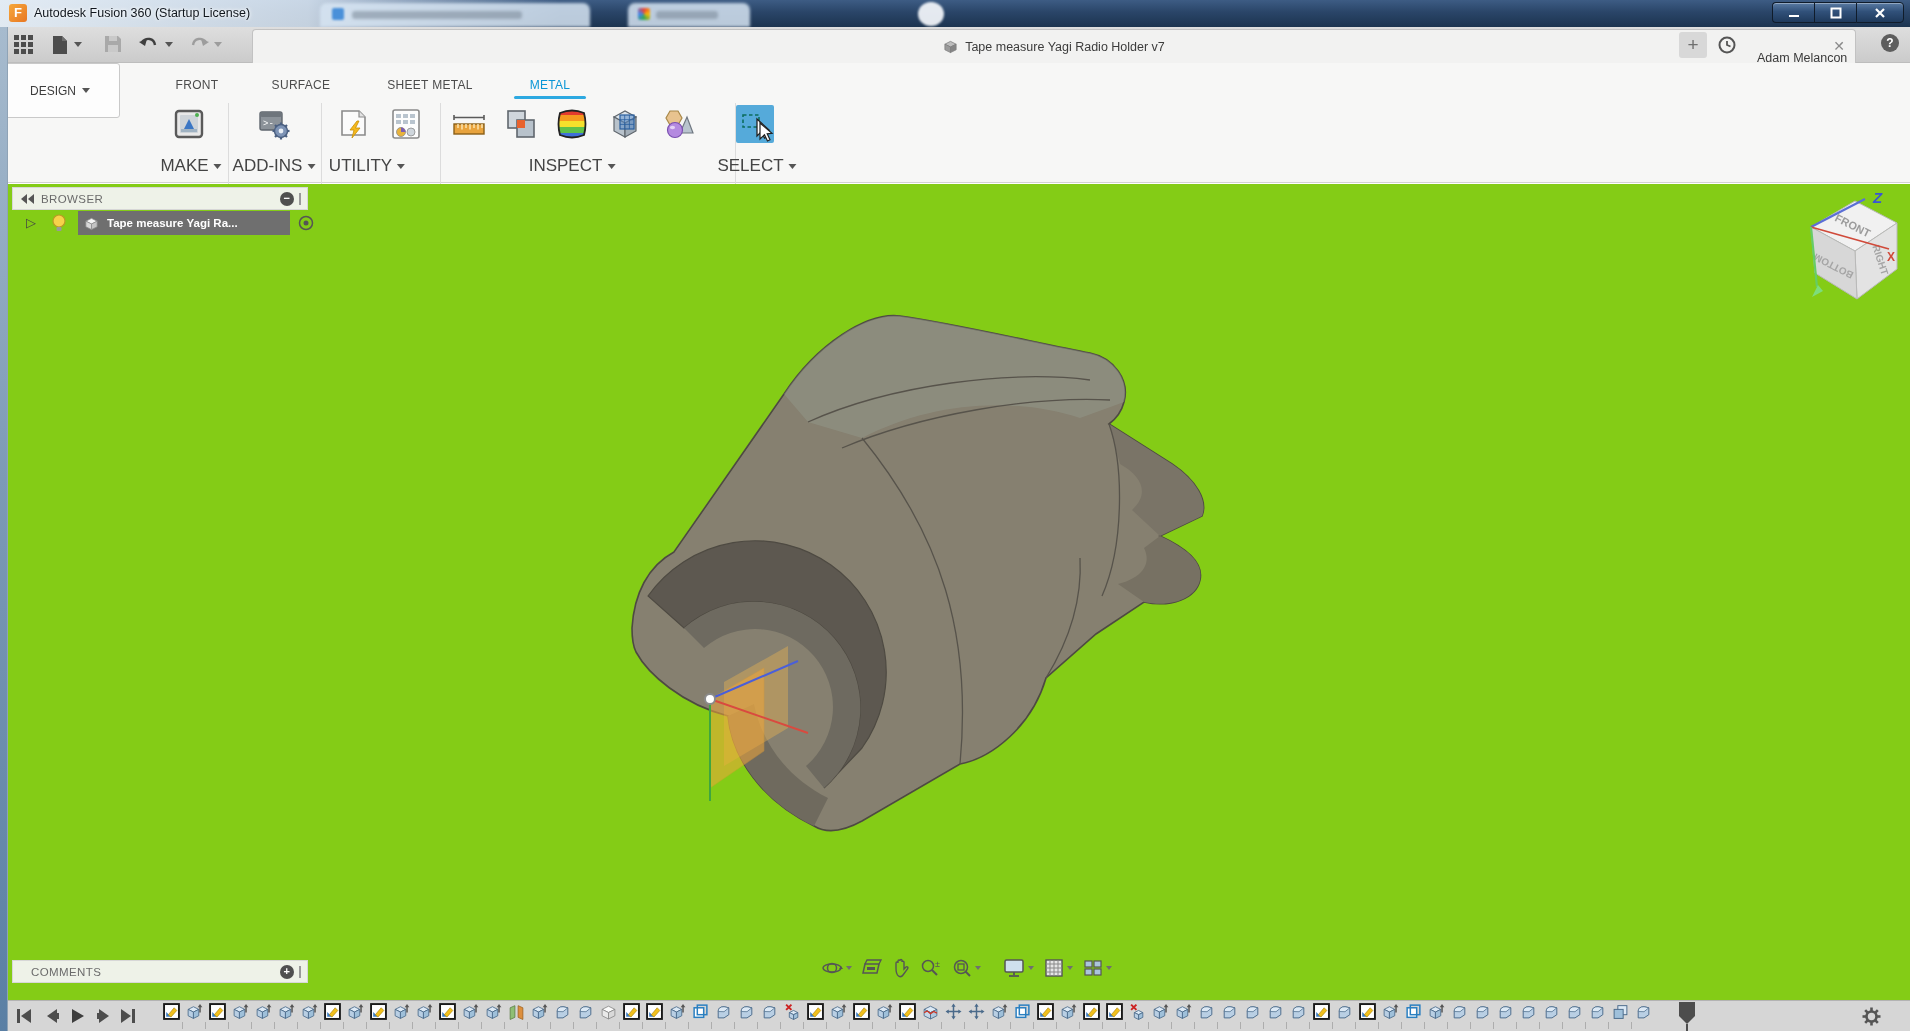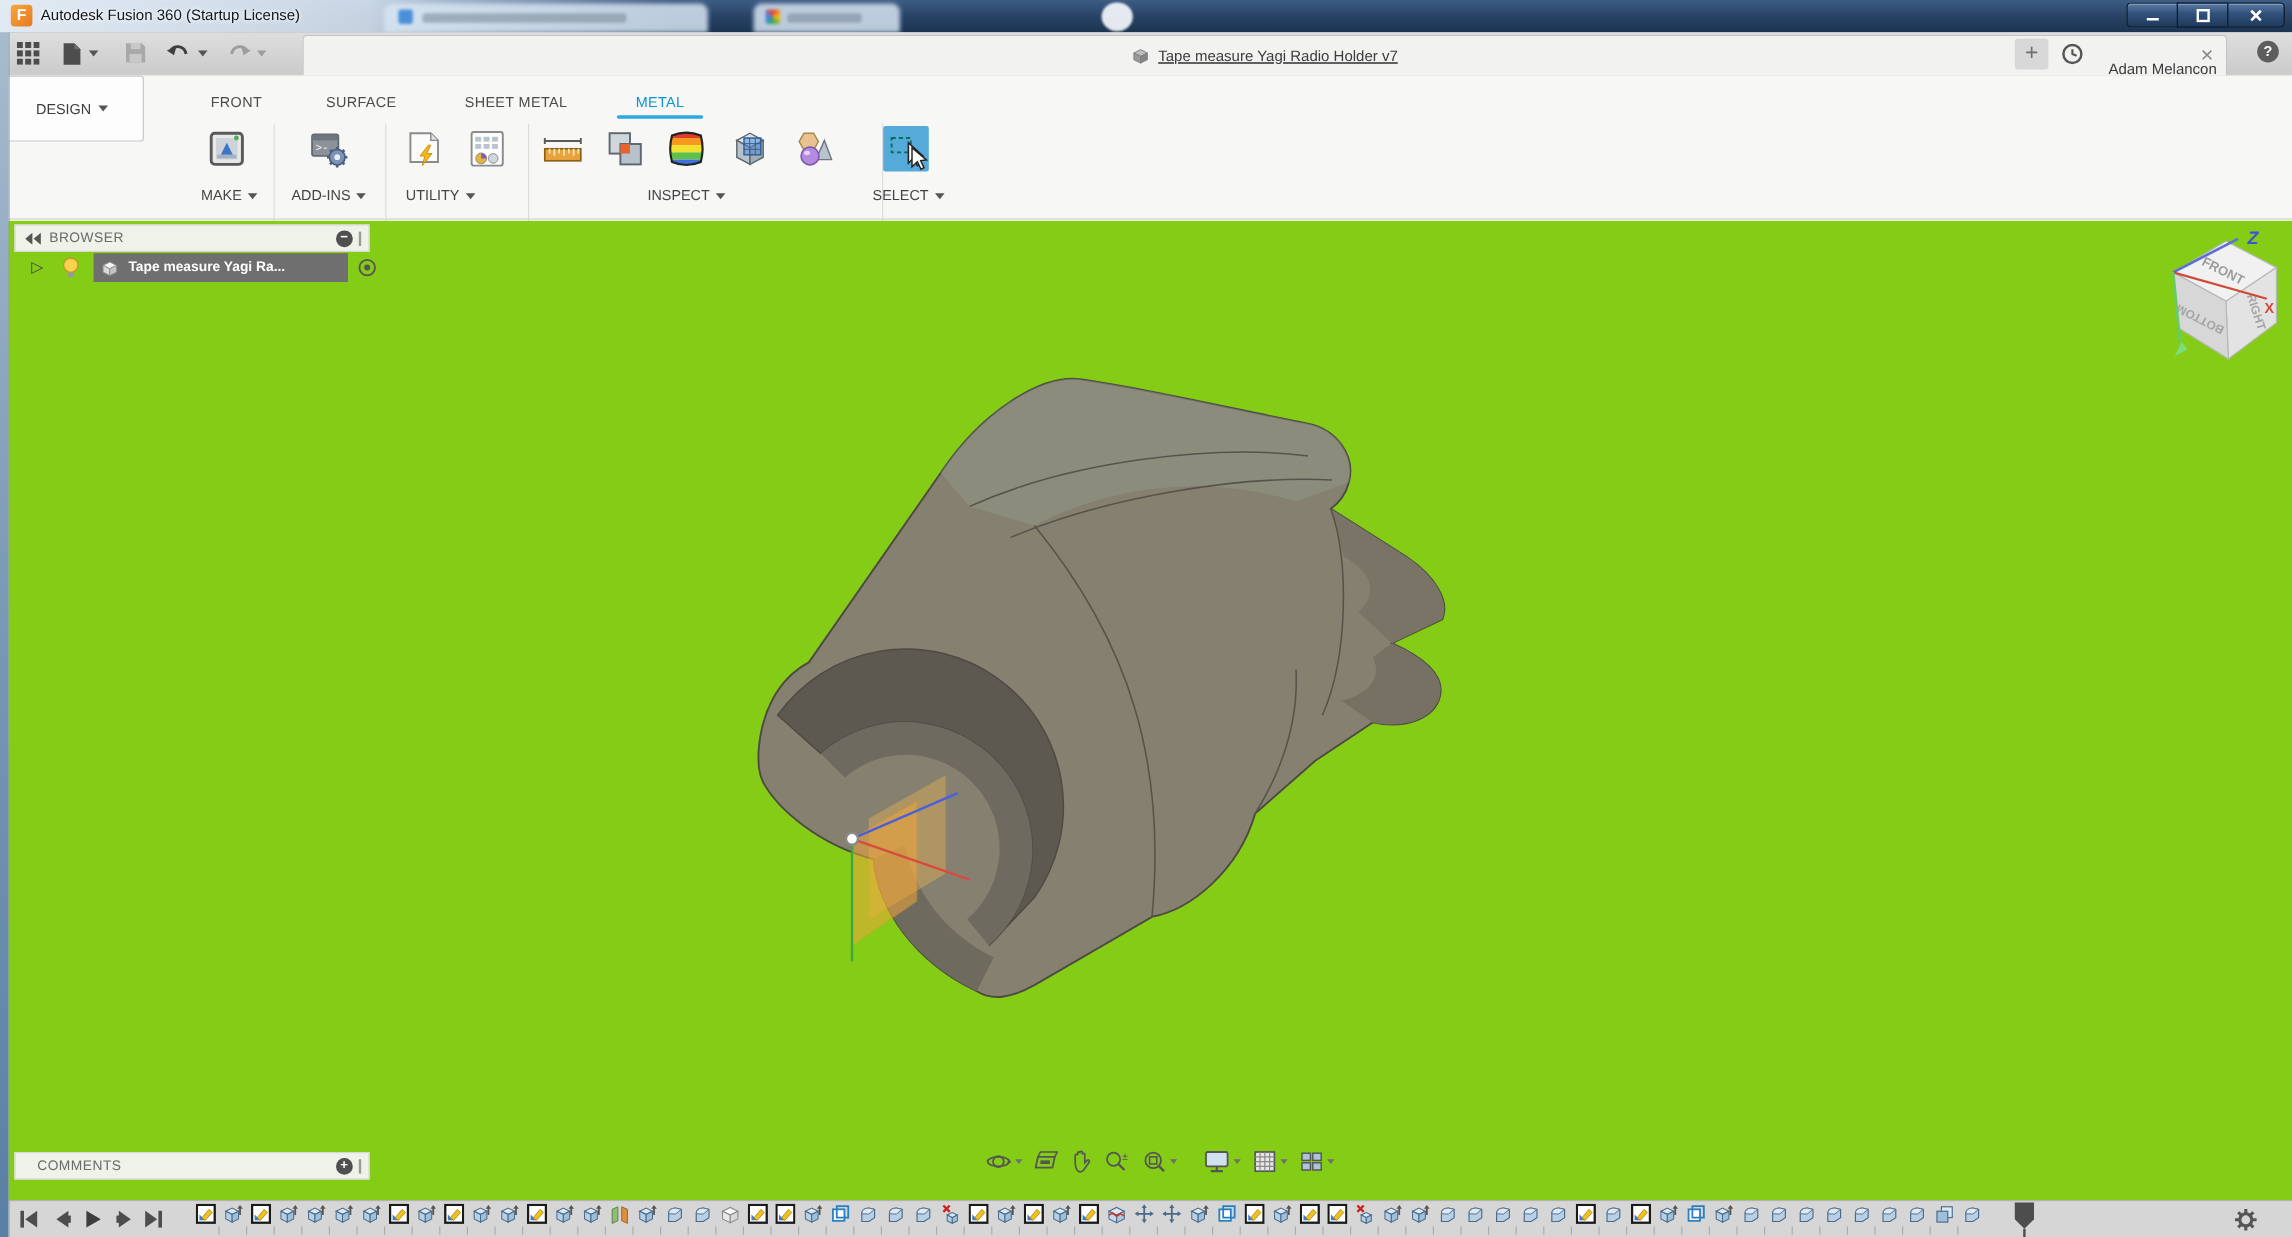--- a/index.html
+++ b/index.html
@@ -26,40 +26,40 @@
     display:flex; align-items:center; justify-content:center; box-shadow:inset 0 1px 0 rgba(255,255,255,.35); }
   .winbtn:first-child { border-radius:4px 0 0 4px; }
   .winbtn:last-child { border-radius:0 4px 4px 0; border-right-width:1px; }
 
   
   .tabstrip { left:0; top:27px; width:1910px; height:36px;
     background:linear-gradient(180deg,#dedede,#cbcbcb); border-bottom:1px solid #bdbdbd; }
   .qat-icon { top:8px; color:#4d4d4d; }
   .doc-tab { left:252px; top:2px; width:1604px; height:34px; background:#f2f2f1;
     border-radius:4px 4px 0 0; border:1px solid #c2c2c2; border-bottom:none;
-    display:flex; align-items:center; justify-content:center; gap:7px;text-decoration:underline; }
+    display:flex; align-items:center; justify-content:center; gap:7px; }
   .doc-title { font-size:12.5px; color:#3c3c3c; }
   .tab-close { position:absolute; right:10px; top:8px; font-size:14px; color:#8a8a8a; cursor:default; }
   .newtab { left:1679px; top:5px; width:28px; height:26px; background:#d8d8d8; border-radius:3px;
     color:#6f6f6f; font-size:19px; text-align:center; line-height:25px; }
   .user-name { left:1757px; top:24px; font-size:12.5px; color:#3a3a3a; }
   .help-circle { left:1881px; top:7px; width:18px; height:18px; border-radius:50%; background:#5d5d5d;
     color:#fff; font-size:12px; font-weight:bold; text-align:center; line-height:18px; }
 
   
   .ribbon { left:0; top:63px; width:1910px; height:120px; background:#f7f7f6; border-bottom:1px solid #d2d2d2; }
   .rtab { position:absolute; top:15px; transform:translateX(-50%); font-size:12px; color:#4c4c4c; letter-spacing:.3px; }
   .rtab.active { color:#0a96d6; }
   .rtab-underline { position:absolute; top:33px; height:3px; background:#2da9e1; border-radius:2px; transform:translateX(-50%); }
   .design-box { left:24px; top:37px; width:120px; height:55px; background:#fdfdfd; border:1px solid #c9c9c9;
     border-radius:3px; display:flex; align-items:center; justify-content:center; gap:6px;
     font-size:12px; color:#3d3d3d; }
   .rgroup-sep { position:absolute; top:40px; width:1px; height:112px; background:#dcdcdc; }
   .ricon { position:absolute; top:44px; transform:translateX(-50%); }
-  .rlabel { position:absolute; top:93px; transform:translateX(-50%); font-size:12px; color:#444;
+  .rlabel { position:absolute; top:93px; transform:translateX(-50%); font-size:17px; color:#444;
     display:flex; align-items:center; gap:5px; white-space:nowrap; }
   .select-hilite { position:absolute; left:736px; top:42px; width:38px; height:38px; background:#55aada; border-radius:2px; }
   .caret { width:0; height:0; border-left:4px solid transparent; border-right:4px solid transparent;
     border-top:5px solid #555; display:inline-block; }
 
   
   .viewport { left:0; top:184px; width:1910px; height:816px; background:#84cc16; }
   .panel-header { position:absolute; height:23px; background:rgba(243,243,243,.95); border:1px solid #d7d7d7;
     display:flex; align-items:center; font-size:11.5px; color:#6b6b6b; letter-spacing:.4px; }
   .mini-circle { width:14px; height:14px; border-radius:50%; background:#4f4f4f; color:#fff;

